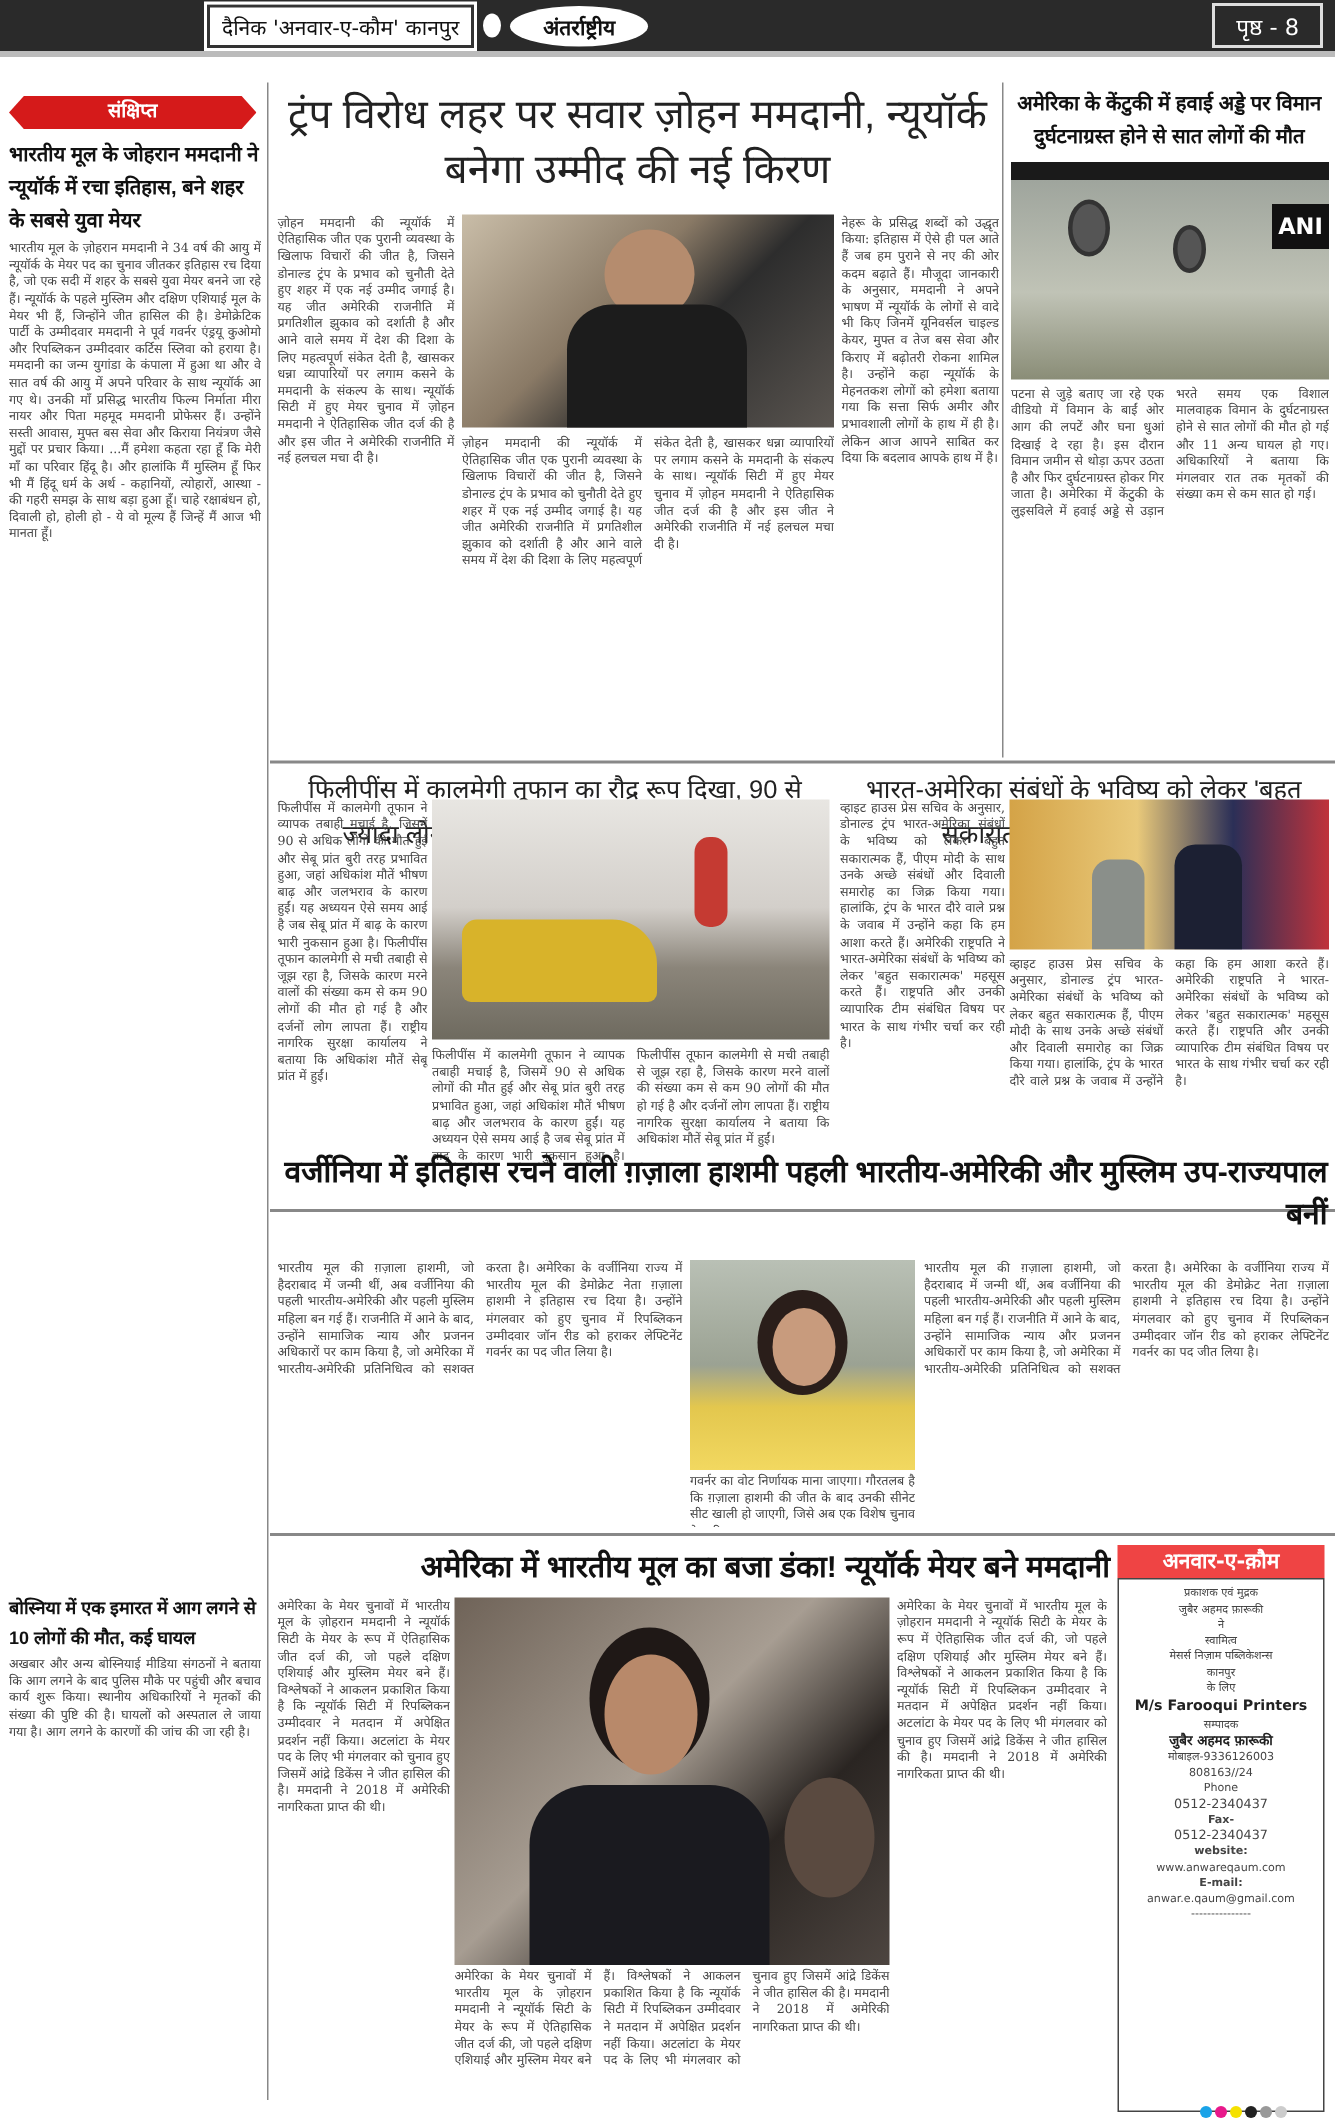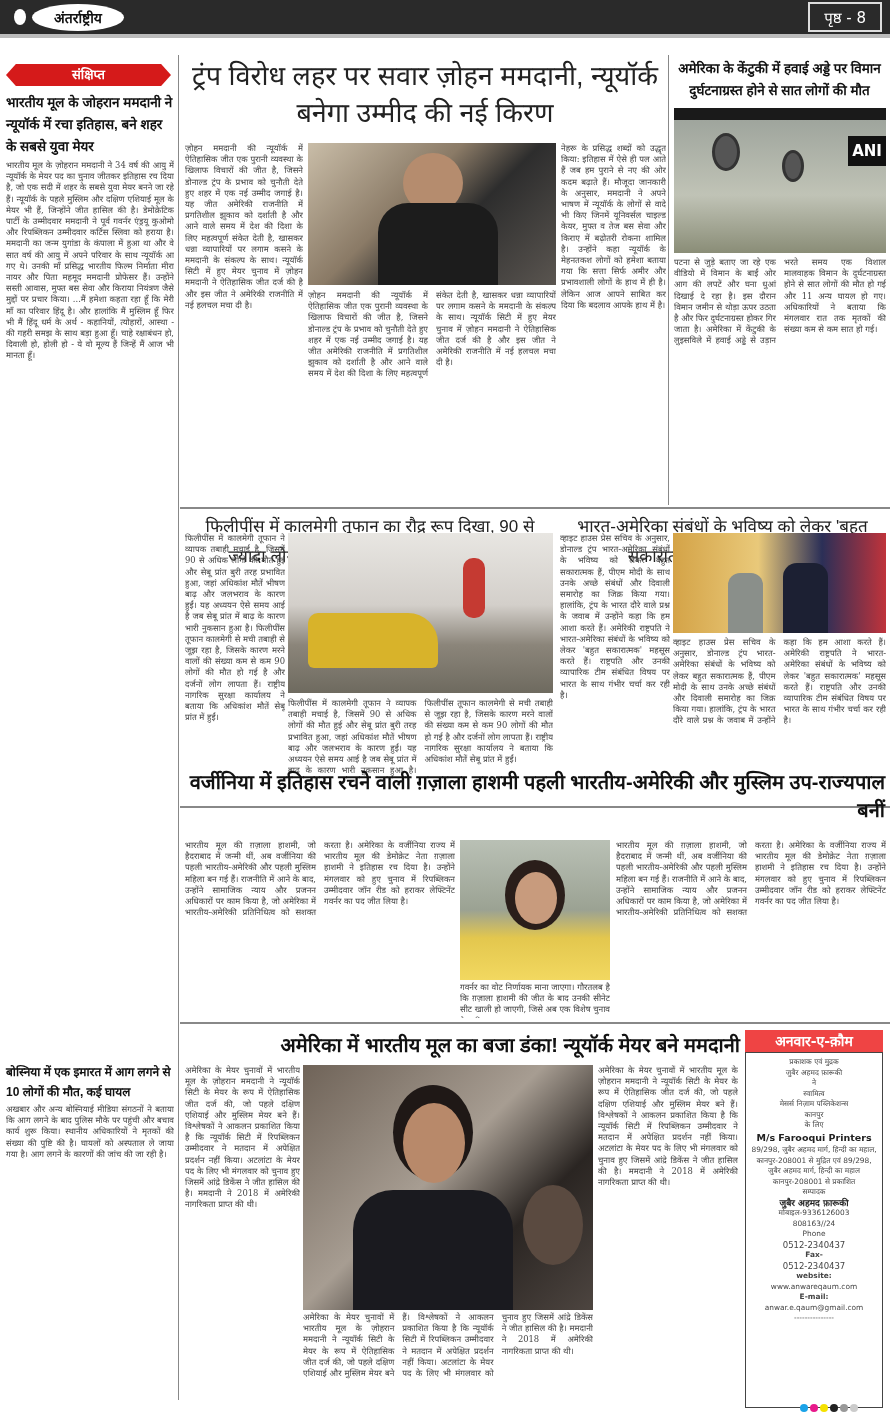--- a/index.html
+++ b/index.html
@@ -17,20 +17,21 @@
 .rule{position:absolute;background:#888}
 .sank{position:absolute;left:6px;top:64px;width:165px;height:22px;background:#d51a1a;color:#fff;text-align:center;font-weight:bold;font-size:13px;line-height:22px;clip-path:polygon(6% 0,94% 0,100% 50%,94% 100%,6% 100%,0 50%)}
 .imprint{position:absolute;left:745px;top:1052px;width:138px;height:356px;border:1.5px solid #444;padding:4px;text-align:center;font-size:7.4px;line-height:10.5px;color:#444}
 .imprint-title{position:absolute;left:745px;top:1030px;width:138px;height:22px;background:#ef4444;color:#fff;font-weight:bold;font-size:14px;text-align:center;line-height:22px}
 .cmyk{position:absolute;top:1404px;height:8px;width:8px;border-radius:50%}
 </style>
 </head>
 <body>
 
 <div class="masthead">
+  <div class="mh-paper">दैनिक 'अनवार-ए-कौम' कानपुर</div>
   <div class="mh-dot"></div>
   <div class="mh-section">अंतर्राष्ट्रीय</div>
   <div class="mh-page">पृष्ठ - 8</div>
 </div>
 
 <div class="rule" style="left:178px;top:55px;width:1px;height:1345px"></div>
 <div class="sank">संक्षिप्त</div>
 <div class="col head" style="left:6px;top:92px;width:168px;font-size:13.5px;line-height:22px">भारतीय मूल के जोहरान ममदानी ने न्यूयॉर्क में रचा इतिहास, बने शहर के सबसे युवा मेयर</div>
 <div class="col txt" style="left:6px;top:160px;width:168px;height:895px;overflow:hidden">भारतीय मूल के ज़ोहरान ममदानी ने 34 वर्ष की आयु में न्यूयॉर्क के मेयर पद का चुनाव जीतकर इतिहास रच दिया है, जो एक सदी में शहर के सबसे युवा मेयर बनने जा रहे हैं। न्यूयॉर्क के पहले मुस्लिम और दक्षिण एशियाई मूल के मेयर भी हैं, जिन्होंने जीत हासिल की है। डेमोक्रेटिक पार्टी के उम्मीदवार ममदानी ने पूर्व गवर्नर एंड्रयू कुओमो और रिपब्लिकन उम्मीदवार कर्टिस स्लिवा को हराया है। ममदानी का जन्म युगांडा के कंपाला में हुआ था और वे सात वर्ष की आयु में अपने परिवार के साथ न्यूयॉर्क आ गए थे। उनकी माँ प्रसिद्ध भारतीय फिल्म निर्माता मीरा नायर और पिता महमूद ममदानी प्रोफेसर हैं। उन्होंने सस्ती आवास, मुफ्त बस सेवा और किराया नियंत्रण जैसे मुद्दों पर प्रचार किया। ...मैं हमेशा कहता रहा हूँ कि मेरी माँ का परिवार हिंदू है। और हालांकि मैं मुस्लिम हूँ फिर भी मैं हिंदू धर्म के अर्थ - कहानियों, त्योहारों, आस्था - की गहरी समझ के साथ बड़ा हुआ हूँ। चाहे रक्षाबंधन हो, दिवाली हो, होली हो - ये वो मूल्य हैं जिन्हें मैं आज भी मानता हूँ।</div>
 <div class="col head" style="left:6px;top:1062px;width:168px;font-size:12px;line-height:20px">बोस्निया में एक इमारत में आग लगने से 10 लोगों की मौत, कई घायल</div>
@@ -99,21 +100,20 @@
 <div class="imprint-title">अनवार-ए-क़ौम</div>
 <div class="imprint">
   <div>प्रकाशक एवं मुद्रक</div>
   <div>जुबैर अहमद फ़ारूकी</div>
   <div>ने</div>
   <div>स्वामित्व</div>
   <div>मेसर्स निज़ाम पब्लिकेशन्स</div>
   <div>कानपुर</div>
   <div>के लिए</div>
   <div style="font-weight:bold;font-size:9.5px;color:#222;margin:2px 0">M/s Farooqui Printers</div>
-  <div>89/298, जुबैर अहमद मार्ग, हिन्दी का महाल, कानपुर-208001 से मुद्रित एवं 89/298, जुबैर अहमद मार्ग, हिन्दी का महाल कानपुर-208001 से प्रकाशित</div>
   <div>सम्पादक</div>
   <div style="font-weight:bold;font-size:9px;color:#222">जुबैर अहमद फ़ारूकी</div>
   <div>मोबाइल-9336126003</div>
   <div>808163//24</div>
   <div>Phone</div>
   <div style="font-size:8.5px">0512-2340437</div>
   <div style="font-weight:bold">Fax-</div>
   <div style="font-size:8.5px">0512-2340437</div>
   <div style="font-weight:bold">website:</div>
   <div>www.anwareqaum.com</div>

